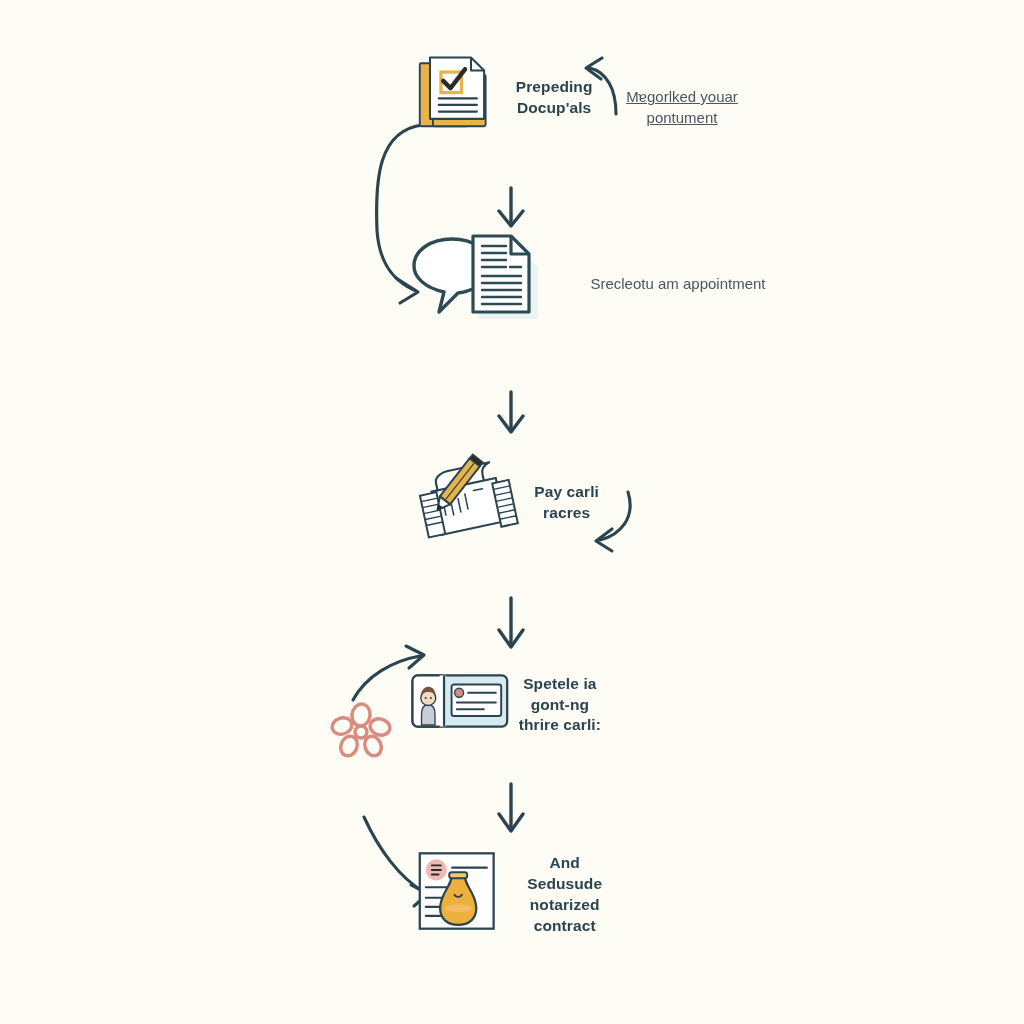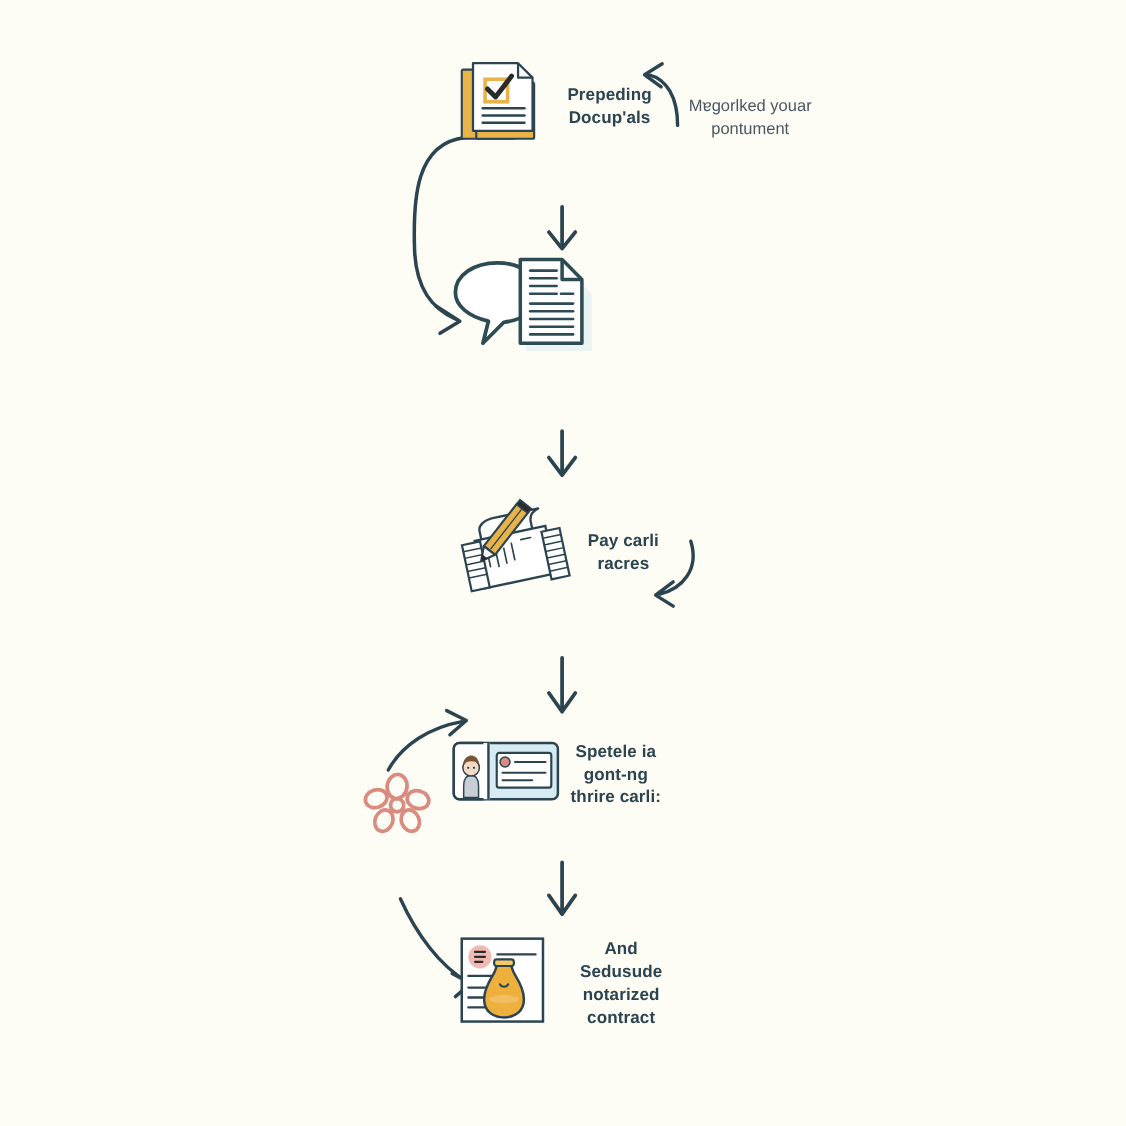--- a/index.html
+++ b/index.html
@@ -252,19 +252,20 @@
     <g fill="none" stroke="#d98b80" stroke-width="3.4" stroke-linejoin="round">
       <ellipse cx="31" cy="13" rx="9" ry="11" transform="rotate(8 31 13)"></ellipse>
       <ellipse cx="12" cy="24" rx="10" ry="8" transform="rotate(-18 12 24)"></ellipse>
       <ellipse cx="50" cy="25" rx="10" ry="8" transform="rotate(16 50 25)"></ellipse>
       <ellipse cx="19" cy="44" rx="8" ry="10" transform="rotate(22 19 44)"></ellipse>
       <ellipse cx="43" cy="44" rx="8" ry="10" transform="rotate(-22 43 44)"></ellipse>
       <circle cx="31" cy="30" r="6"></circle>
     </g>
   </svg>
 
-  <div class="annotation" style="left:582px; top:86px; width:200px;">Mɐgorlked youar
+  <div class="annotation" style="left:582px; top:86px; width:200px;text-decoration:underline;">Mɐgorlked youar
 pontument</div>
 
+  <div class="annotation" style="left:578px; top:273px; width:200px;">Srecleotu am appointment</div>
 
 
 
 </div>
 
 </body></html>

